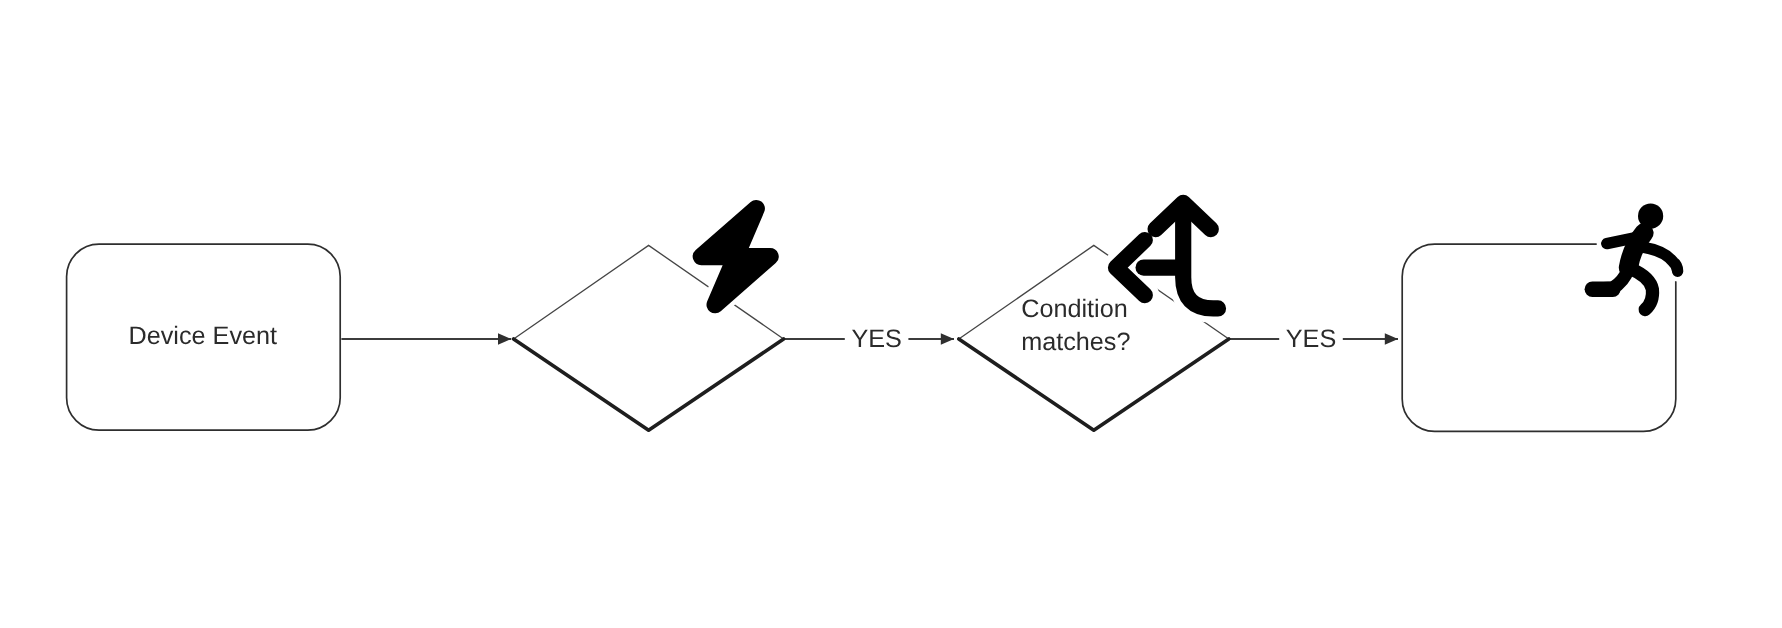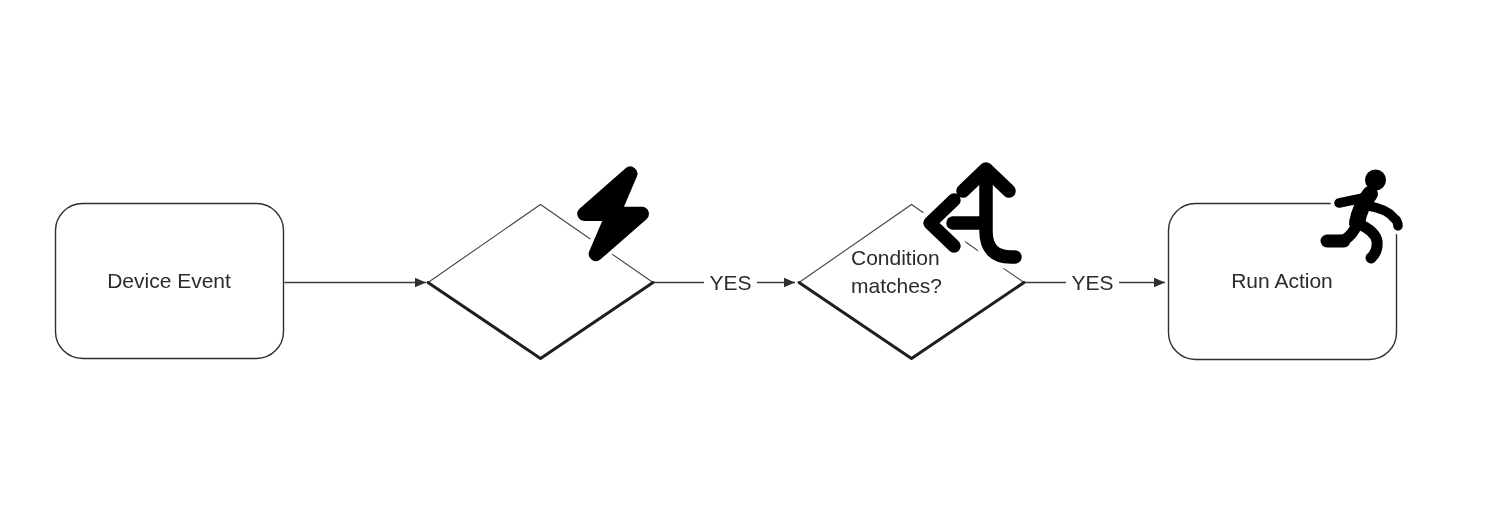--- a/index.html
+++ b/index.html
@@ -106,17 +106,16 @@
         <path d="M1369 206 Q1387 209 1394 218 Q1398 221 1398 226" stroke-width="9.5"></path>
         <path d="M1357 224 Q1353 235 1344 240 L1329 241" stroke-width="11"></path>
         <path d="M1327 241 L1344 241" stroke-width="13"></path>
         <path d="M1359 224 Q1375 231 1377 241 Q1378 252 1371 258" stroke-width="11"></path>
       </g>
     </g>
   </svg>
 
   <div class="lbl node-device">Device Event</div>
   <div class="lbl node-cond">Condition matches?</div>
-  <div class="lbl node-run">Run Action</div>
   <div class="lbl edge-yes-1">YES</div>
   <div class="lbl edge-yes-2">YES</div>
 
 </div>
 
 </body></html>

